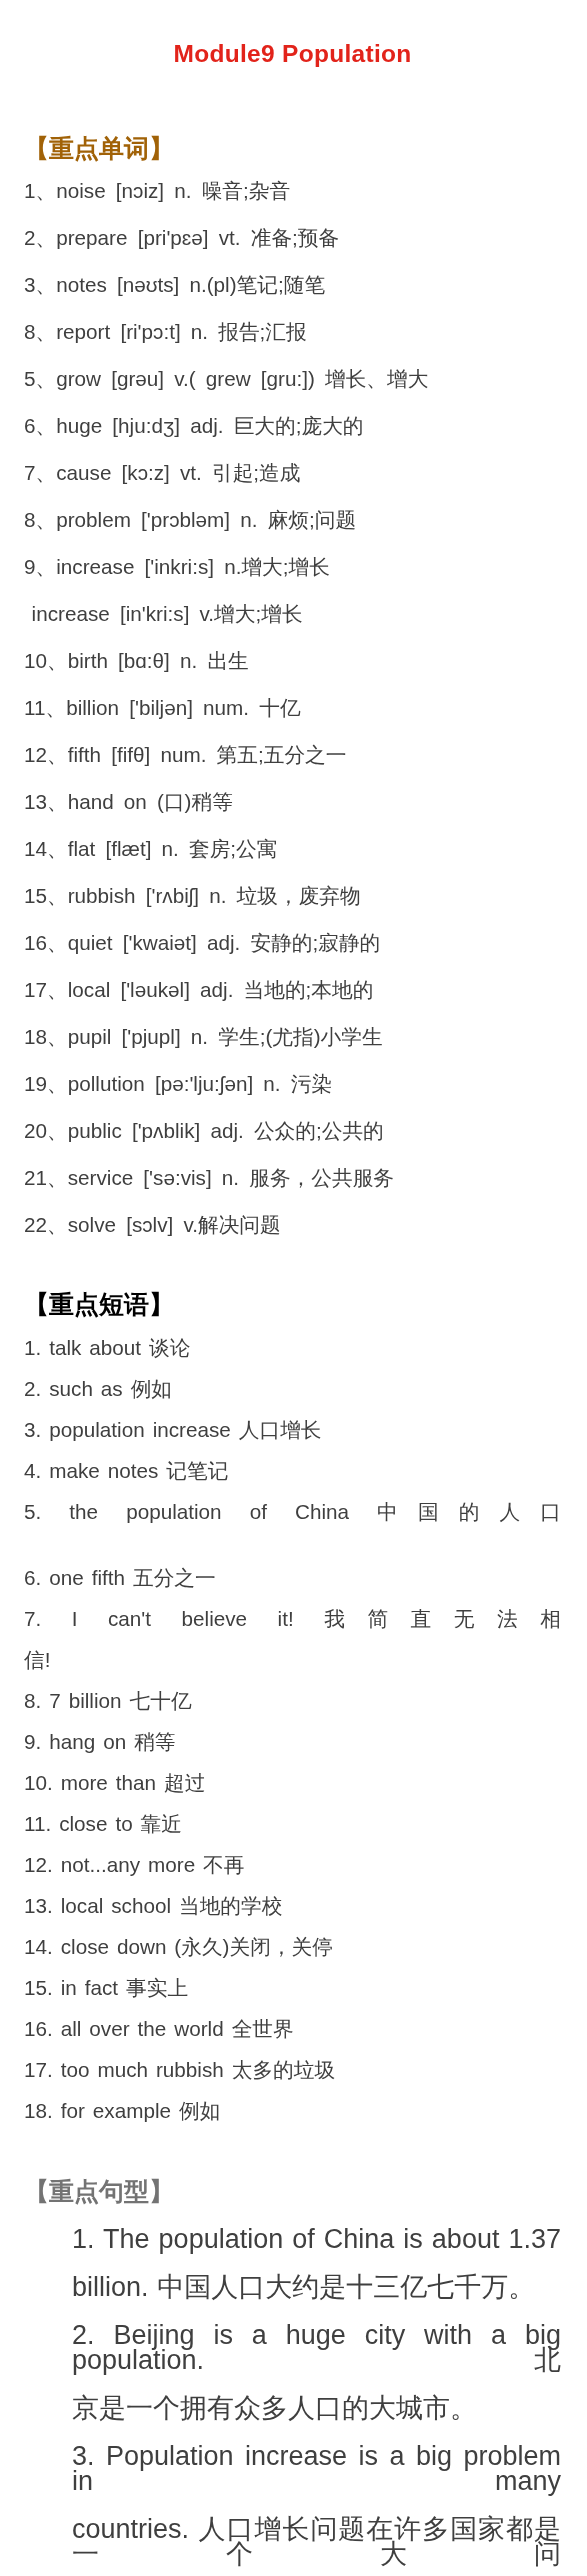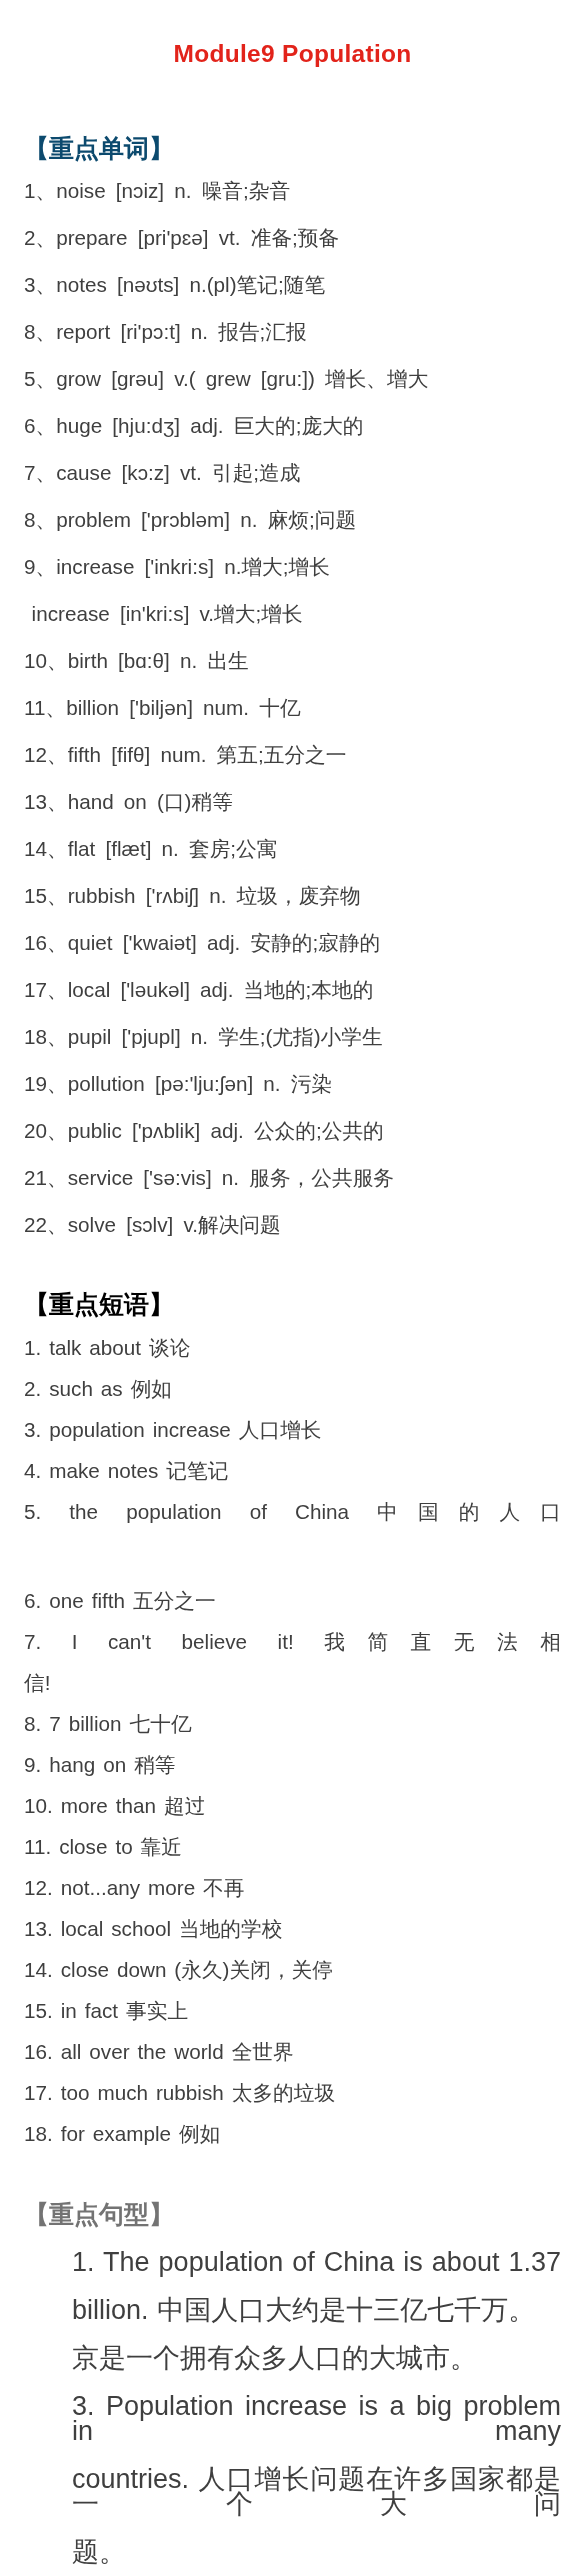--- a/index.html
+++ b/index.html
@@ -49,40 +49,40 @@
   }
   .s-line {
     font-size: 27px;
     line-height: 25px;
     margin-bottom: 23px;
     word-spacing: 1.1px;
     margin-left: 48px;
   }
   .s-line:last-child { margin-bottom: 0; }
   .indent { padding-left: 7.6px; }
-  .gap-after { margin-bottom: 64px; }
+  .gap-after { margin-bottom: 41px; }
   .stretch {
     text-align: justify;
     text-align-last: justify;
     white-space: normal;
   }
   .divider {
     height: 1.1px;
     background: #d9d9d9;
     margin: 14px -27px 0 -27px;
   }
 </style>
 </head>
 <body>
 
 <div class="page" style="color: rgb(63, 63, 63); padding-left: 24px;">
 
   <div class="title" style="color: rgb(226, 35, 26);">Module9 Population</div>
 
-  <div class="section-header hdr-words" style="color: #0c4a6e;">【重点单词】</div>
+  <div class="section-header hdr-words" style="color: #a16207;">【重点单词】</div>
   <div class="list list-words" id="word-list">
       <div class="w-item">1、noise [nɔiz] n. 噪音;杂音</div>
       <div class="w-item">2、prepare [pri'pɛə] vt. 准备;预备</div>
       <div class="w-item">3、notes [nəʊts] n.(pl)笔记;随笔</div>
       <div class="w-item">8、report [ri'pɔ:t] n. 报告;汇报</div>
       <div class="w-item">5、grow [grəu] v.( grew [gru:]) 增长、增大</div>
       <div class="w-item">6、huge [hju:dʒ] adj. 巨大的;庞大的</div>
       <div class="w-item">7、cause [kɔ:z] vt. 引起;造成</div>
       <div class="w-item">8、problem ['prɔbləm] n. 麻烦;问题</div>
       <div class="w-item">9、increase ['inkri:s] n.增大;增长</div>
@@ -122,20 +122,21 @@
       <div class="p-item">15. in fact 事实上</div>
       <div class="p-item">16. all over the world 全世界</div>
       <div class="p-item">17. too much rubbish 太多的垃圾</div>
       <div class="p-item">18. for example 例如</div>
     </div>
 
   <div class="section-header hdr-sentences" style="color: #737373;">【重点句型】</div>
   <div class="list list-sentences" id="sentence-list">
       <div class="s-line stretch">1. The population of China is about 1.37</div>
       <div class="s-line">billion. 中国人口大约是十三亿七千万。</div>
+      <div class="s-line stretch">2. Beijing is a huge city with a big population. 北</div>
       <div class="s-line">京是一个拥有众多人口的大城市。</div>
       <div class="s-line stretch">3. Population increase is a big problem in many</div>
       <div class="s-line stretch">countries. 人口增长问题在许多国家都是一个大问</div>
       <div class="s-line">题。</div>
     </div>
 
   <div class="divider" style="background: rgb(217, 217, 217);"></div>
 
 </div>
 

